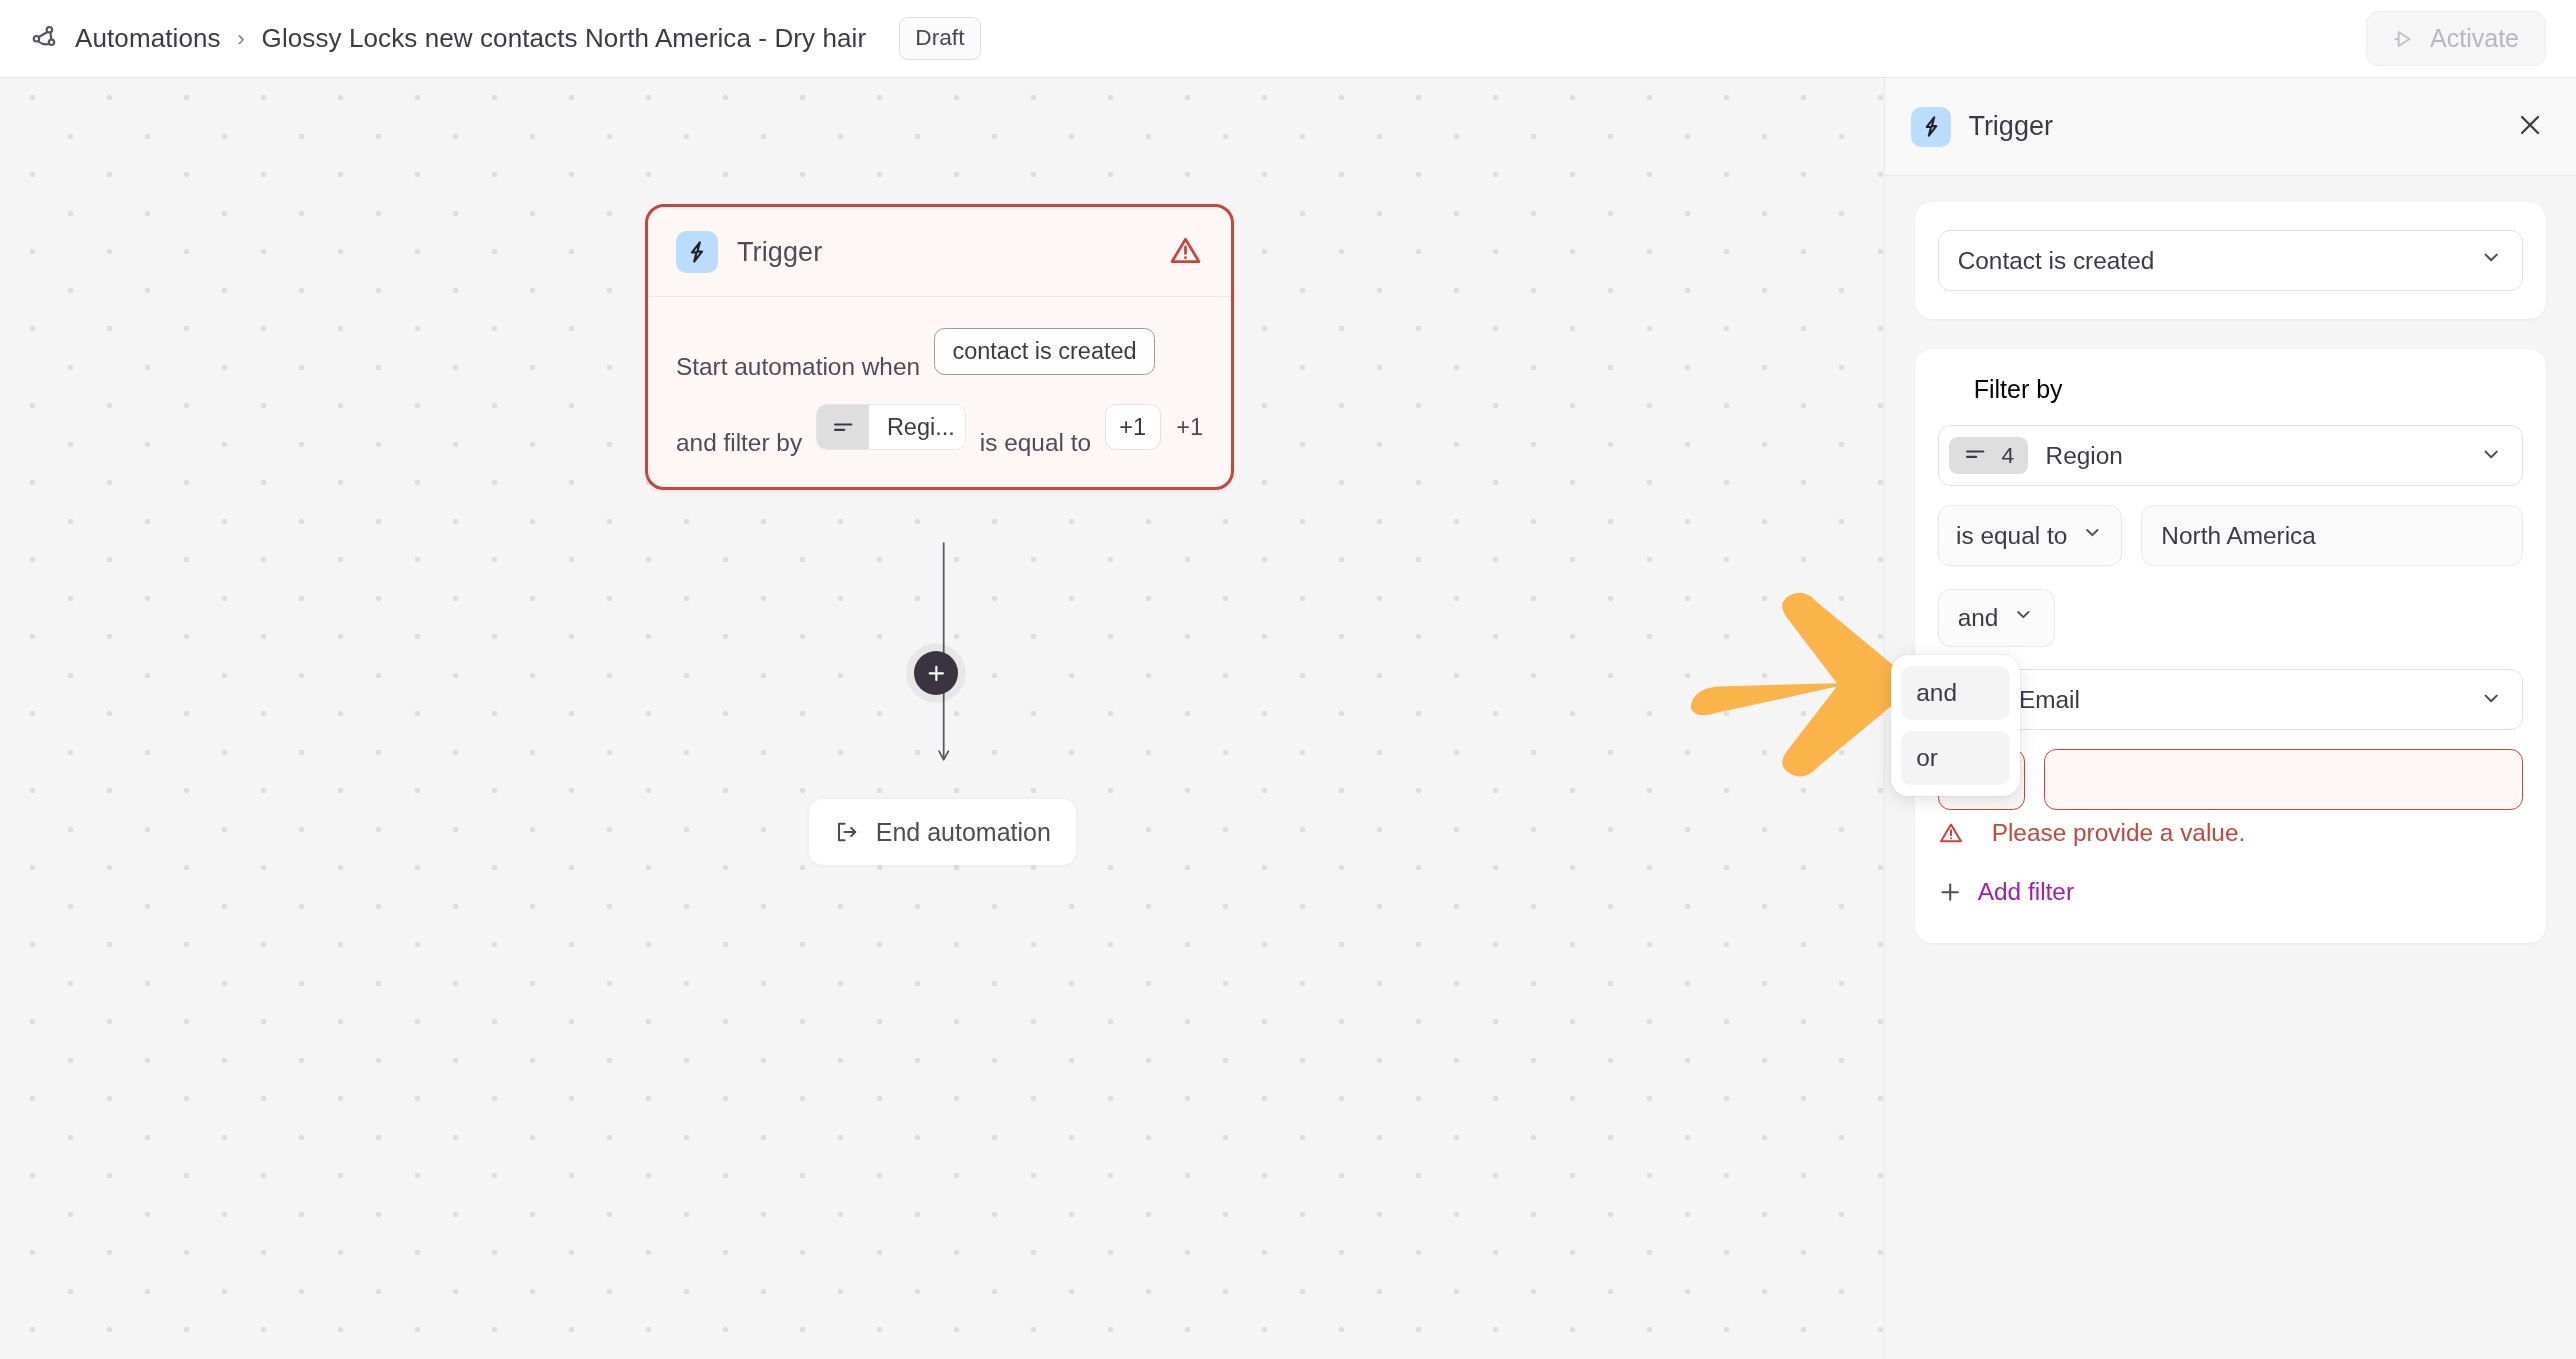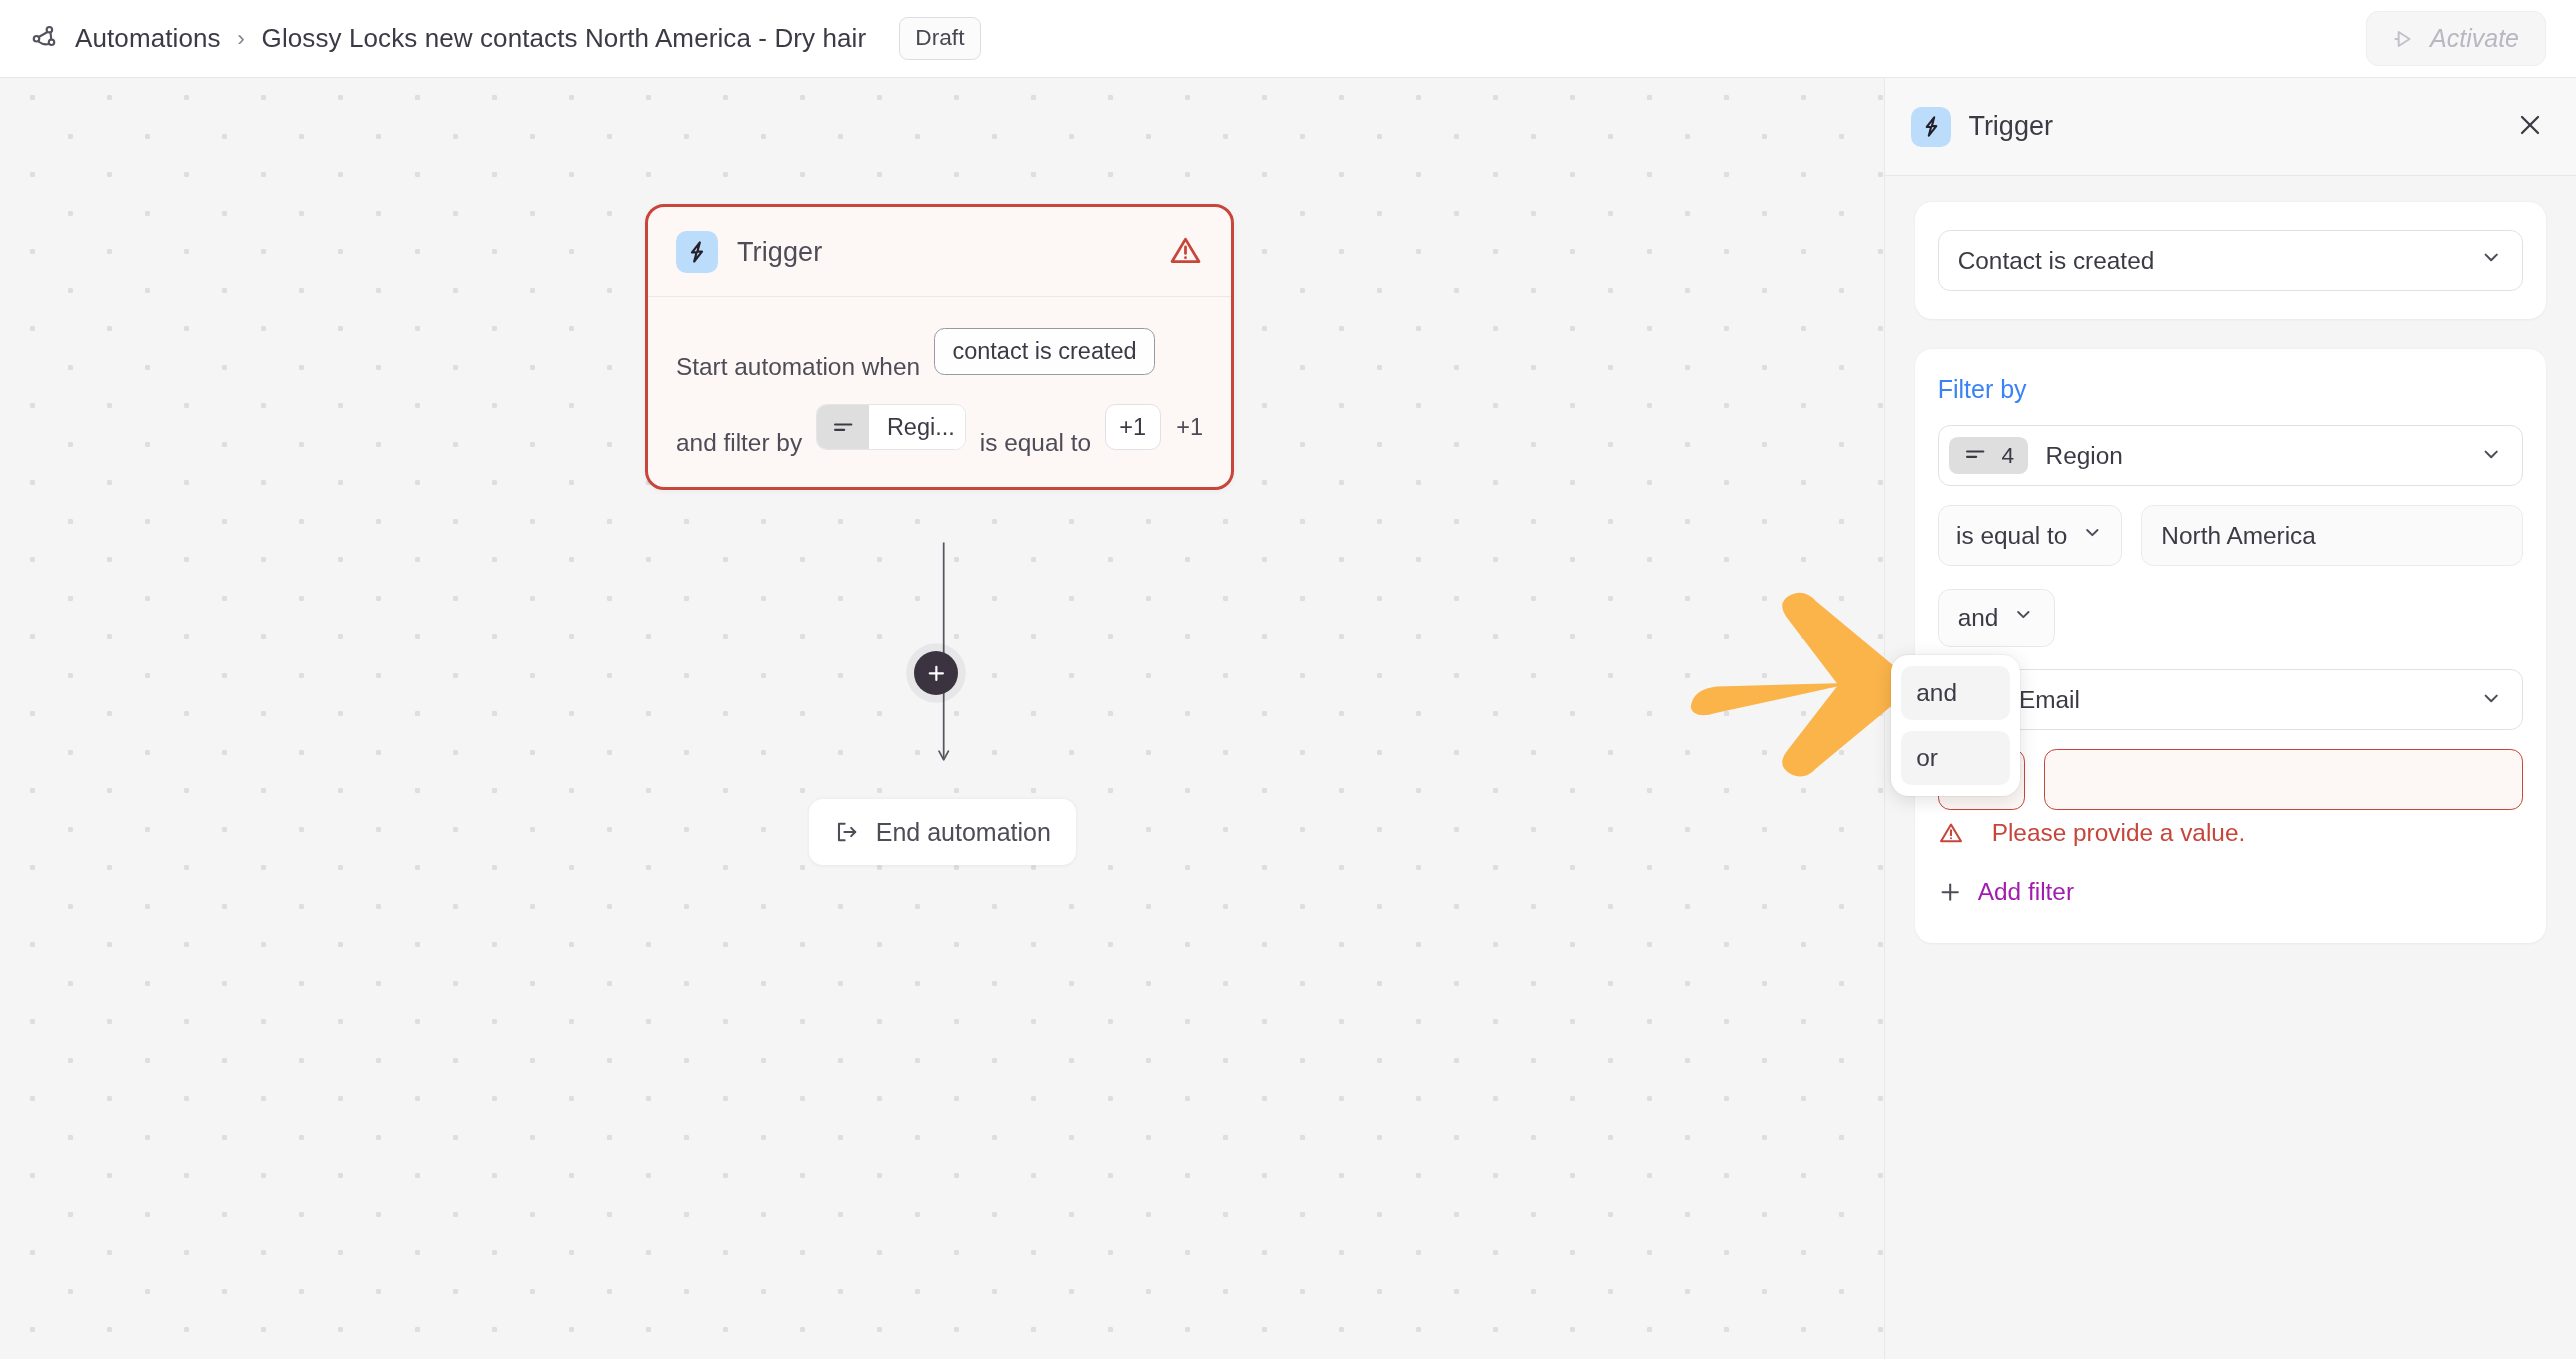--- a/index.html
+++ b/index.html
@@ -67,21 +67,20 @@
     display: flex;
     align-items: center;
     gap: 14px;
     background: #f6f6f7;
     border: 0.9px solid #eeeef0;
     border-radius: 12.2px;
     padding: 12.2px 26px 12.2px 22.7px;
     font-size: 25px;
     color: #b9b7bf;
     cursor: default;
-    font-style: italic;
   }
   .activate-btn svg { display: block; }
 
   
   .canvas {
     position: absolute;
     top: 78px; left: 0;
     width: 1884px;
     height: 1282px;
     background-color: #f5f5f6;
@@ -295,23 +294,24 @@
     background: #ffffff;
     padding: 0 19px;
     font-size: 24.4px;
     color: #3d3a45;
     cursor: pointer;
   }
   .select-box .chev { margin-left: auto; display: block; flex: none; }
 
   .filter-label {
     font-size: 25px;
-    color: #3b82f6;
+    color: #000000;
     margin-bottom: 21px;
     display: block;
+    margin-left: 36px;
   }
 
   .field-select {
     display: flex;
     align-items: center;
     width: 100%;
     height: 61px;
     border: 0.9px solid #e2e0e5;
     border-radius: 12.2px;
     background: #ffffff;

